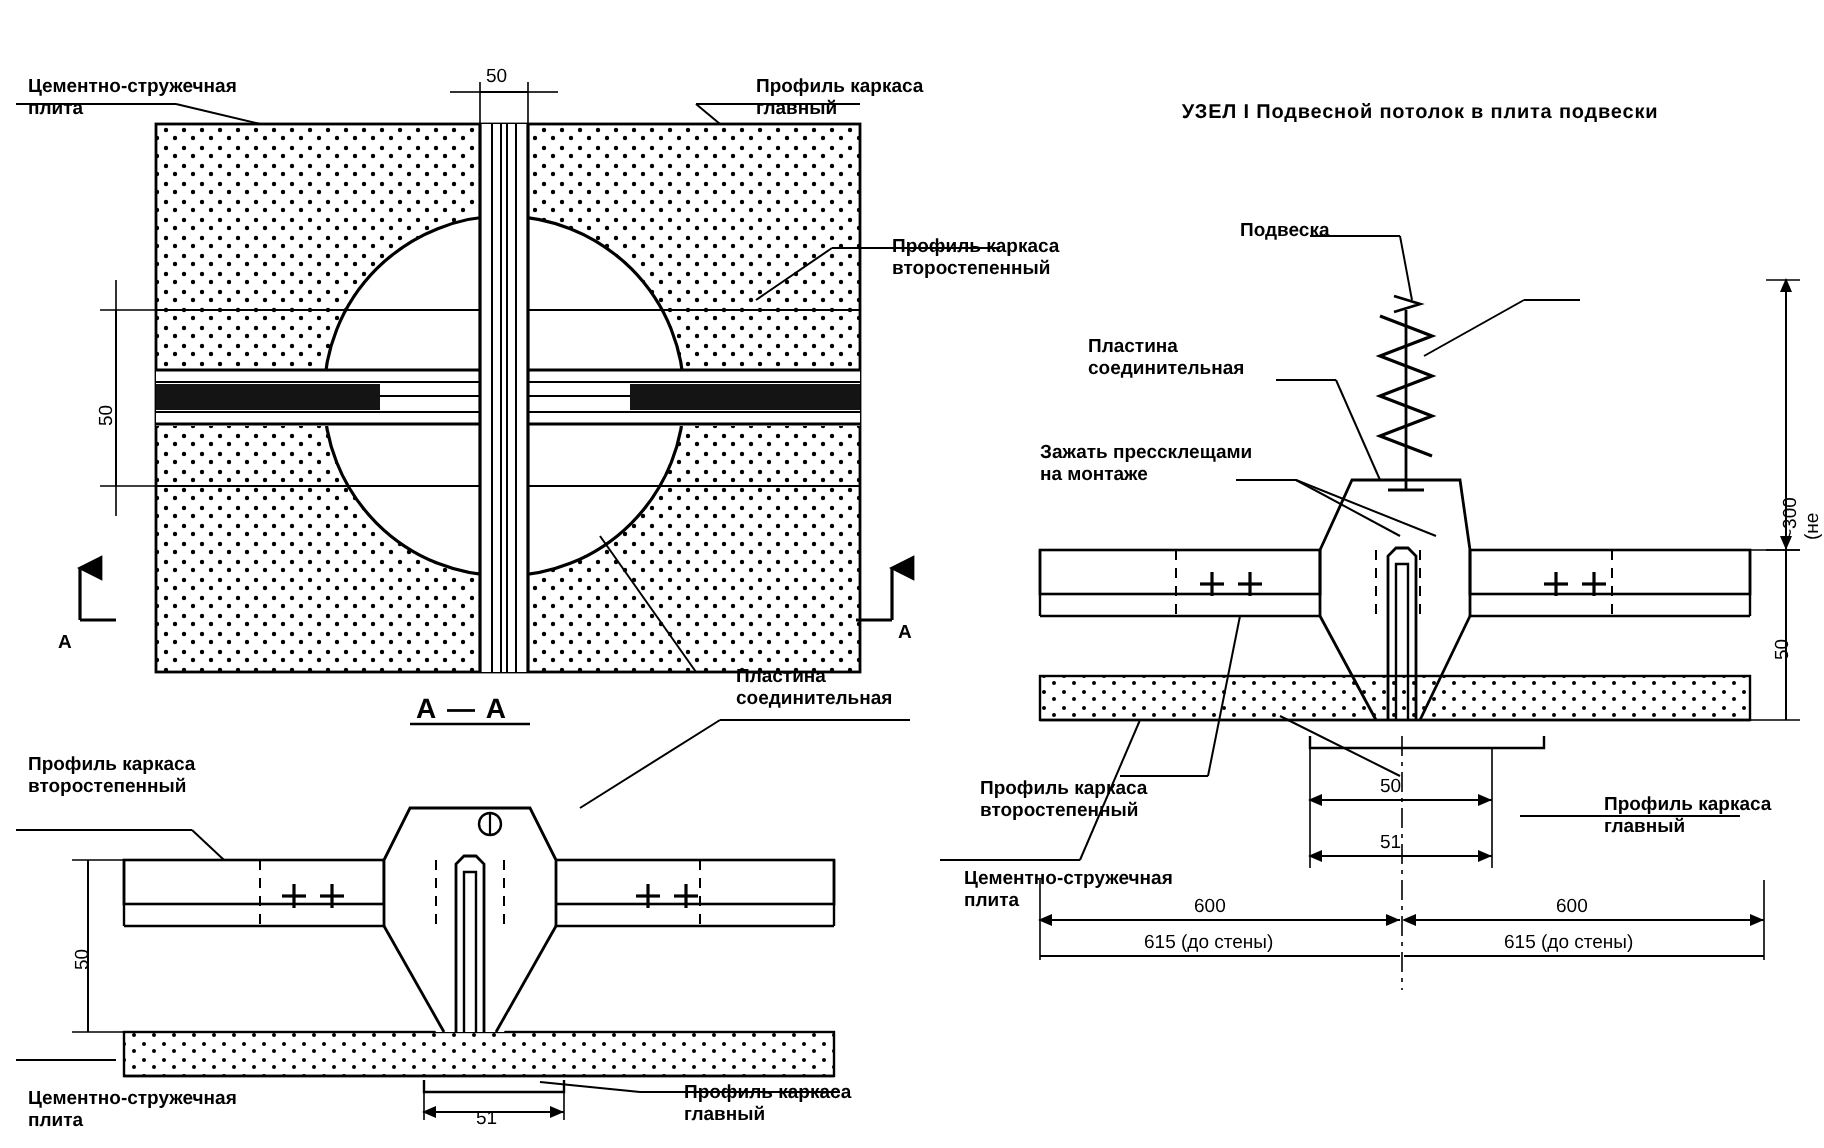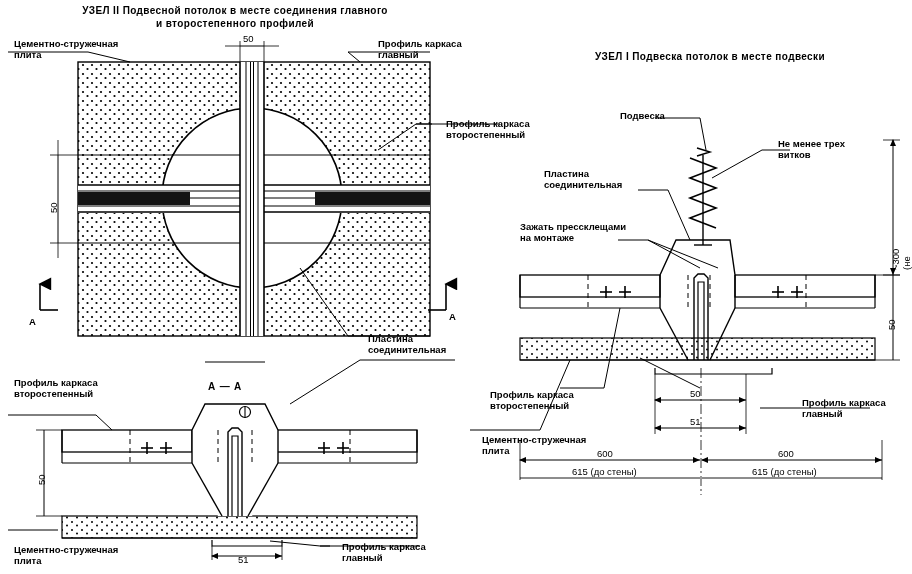--- a/index.html
+++ b/index.html
@@ -45,24 +45,23 @@
     line-height: 11px;
     font-weight: normal;
     white-space: pre-line;
   }
   .vert {
     transform-origin: 0 0;
     transform: rotate(-90deg);
   }
   .sec {
     position: absolute;
-    font-size: 10px;
+    font-size: 14px;
     font-weight: bold;
     letter-spacing: 1px;
-    margin-top: 35px;
   }
   svg { position: absolute; left: 0; top: 0; }
 </style>
 </head>
 <body>
 
 <div id="sheet">
 
   <svg width="912" height="574" viewBox="0 0 912 574">
     <defs>
@@ -288,23 +287,21 @@
       <line x1="560" y1="388" x2="604" y2="388" stroke="#000" stroke-width="1"></line>
       <line x1="604" y1="388" x2="620" y2="308" stroke="#000" stroke-width="1"></line>
       <line x1="640" y1="358" x2="700" y2="388" stroke="#000" stroke-width="1"></line>
       <line x1="470" y1="430" x2="540" y2="430" stroke="#000" stroke-width="1"></line>
       <line x1="540" y1="430" x2="570" y2="360" stroke="#000" stroke-width="1"></line>
       <line x1="760" y1="408" x2="790" y2="408" stroke="#000" stroke-width="1"></line>
       <line x1="790" y1="408" x2="870" y2="408" stroke="#000" stroke-width="1"></line>
     </g>
   </svg>
 
-  <div class="title" style="left:20px; top:4px; width:430px;">УЗЕЛ II   Подвесной потолок в месте соединения главного
-и второстепенного профилей</div>
-  <div class="title" style="left:520px; top:50px; width:380px;">УЗЕЛ I   Подвеска потолок в месте подвески</div>
+  <div class="title" style="left:520px; top:50px; width:380px;">УЗЕЛ I   Подвесной потолок в плита подвески</div>
   <div class="sec" style="left:208px; top:346px;">A — A</div>
 
   <div class="lbl" style="left:2px; top:38px; width:115px;">Цементно-стружечная
 плита</div>
   <div class="lbl" style="left:366px; top:38px; width:120px;">Профиль каркаса
 главный</div>
   <div class="lbl" style="left:434px; top:118px; width:125px;">Профиль каркаса
 второстепенный</div>
   <div class="lbl" style="left:356px; top:333px; width:110px;">Пластина
 соединительная</div>
@@ -318,22 +315,20 @@
 второстепенный</div>
   <div class="lbl" style="left:2px; top:544px; width:120px;">Цементно-стружечная
 плита</div>
   <div class="lbl" style="left:330px; top:541px; width:115px;">Профиль каркаса
 главный</div>
 
   <div class="dim vert" style="left:36px; top:485px;">50</div>
   <div class="dim" style="left:238px; top:554px;">51</div>
 
   <div class="lbl" style="left:608px; top:110px; width:100px;">Подвеска</div>
-  <div class="lbl" style="left:766px; top:138px; width:110px;">Не менее трех
-витков</div>
   <div class="lbl" style="left:532px; top:168px; width:110px;">Пластина
 соединительная</div>
   <div class="lbl" style="left:508px; top:221px; width:140px;">Зажать пресcклещами
 на монтаже</div>
   <div class="lbl" style="left:478px; top:389px; width:125px;">Профиль каркаса
 второстепенный</div>
   <div class="lbl" style="left:470px; top:434px; width:120px;">Цементно-стружечная
 плита</div>
   <div class="lbl" style="left:790px; top:397px; width:115px;">Профиль каркаса
 главный</div>

